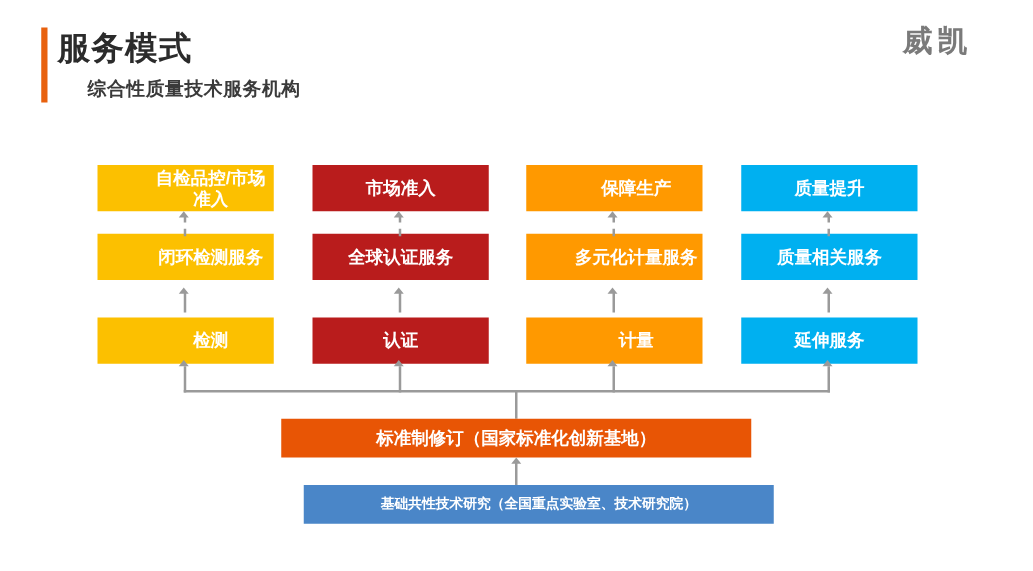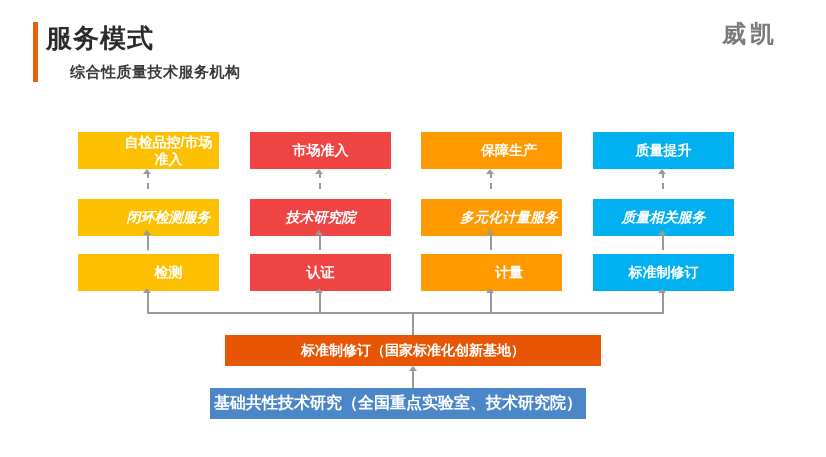--- a/index.html
+++ b/index.html
@@ -93,39 +93,39 @@
     font-weight: bold;
     text-align: center;
     line-height: 1.15;
   }
   .col-node { width: 141px; height: 37px; font-size: 14px; }
   .col1 { left: 78px; padding-left: 40px; }
   .col2 { left: 250px; }
   .col3 { left: 421px; }
   .col4 { left: 593px; }
   .row-top { top: 132px; }
-  .row-mid { top: 199px; font-style: italic; }
+  .row-mid { top: 187px; }
   .row-bot { top: 254px; }
 
   .fill-amber  { background: #FCC000; }
-  .fill-green  { background: #ef4444; text-align: right; }
+  .fill-green  { background: #b91c1c; text-align: right; }
   .fill-orange { background: #FF9900; padding-left: 35px; }
   .fill-blue   { background: #00B0F0; }
   .fill-deep-orange { background: #E85505; }
   .fill-steel-blue  { background: #4A86C8; }
 
   #standards-node {
     left: 225px; top: 335px;
     width: 376px; height: 31px;
     font-size: 14px;
   }
   #research-node {
-    left: 210px; top: 388px;
+    left: 243px; top: 388px;
     width: 376px; height: 31px;
-    font-size: 16px;
+    font-size: 11px;
   }
 
   
   .conn { position: absolute; }
 
   .v-dashed {
     width: 0; height: 17px;
     border-left: 2px dashed #9a9a9a;
     top: 172px;
   }
@@ -189,42 +189,42 @@
     <div class="node col-node col1 row-mid fill-amber">闭环检测服务</div>
     <div class="node col-node col1 row-bot fill-amber">检测</div>
     <div class="conn v-dashed c1-x"></div>
     <div class="conn arrow-up c1-x arr-top" style="left:143px"></div>
     <div class="conn v-solid c1-x"></div>
     <div class="conn arrow-up c1-x arr-mid" style="left:143px"></div>
     <div class="conn riser c1-x"></div>
     <div class="conn arrow-up arr-riser" style="left:143px"></div>
 
     <div class="node col-node col2 row-top fill-green">市场准入</div>
-    <div class="node col-node col2 row-mid fill-green">技术研究院</div>
+    <div class="node col-node col2 row-mid fill-green">全球认证服务</div>
     <div class="node col-node col2 row-bot fill-green">认证</div>
     <div class="conn v-dashed c2-x"></div>
     <div class="conn arrow-up arr-top" style="left:315px"></div>
     <div class="conn v-solid c2-x"></div>
     <div class="conn arrow-up arr-mid" style="left:315px"></div>
     <div class="conn riser c2-x"></div>
     <div class="conn arrow-up arr-riser" style="left:315px"></div>
 
     <div class="node col-node col3 row-top fill-orange">保障生产</div>
     <div class="node col-node col3 row-mid fill-orange">多元化计量服务</div>
     <div class="node col-node col3 row-bot fill-orange">计量</div>
     <div class="conn v-dashed c3-x"></div>
     <div class="conn arrow-up arr-top" style="left:486px"></div>
     <div class="conn v-solid c3-x"></div>
     <div class="conn arrow-up arr-mid" style="left:486px"></div>
     <div class="conn riser c3-x"></div>
     <div class="conn arrow-up arr-riser" style="left:486px"></div>
 
     <div class="node col-node col4 row-top fill-blue">质量提升</div>
     <div class="node col-node col4 row-mid fill-blue">质量相关服务</div>
-    <div class="node col-node col4 row-bot fill-blue">标准制修订</div>
+    <div class="node col-node col4 row-bot fill-blue">延伸服务</div>
     <div class="conn v-dashed c4-x"></div>
     <div class="conn arrow-up arr-top" style="left:658px"></div>
     <div class="conn v-solid c4-x"></div>
     <div class="conn arrow-up arr-mid" style="left:658px"></div>
     <div class="conn riser c4-x"></div>
     <div class="conn arrow-up arr-riser" style="left:658px"></div>
 
     <div class="conn" id="bracket-hline"></div>
     <div class="conn" id="center-stem"></div>
 

